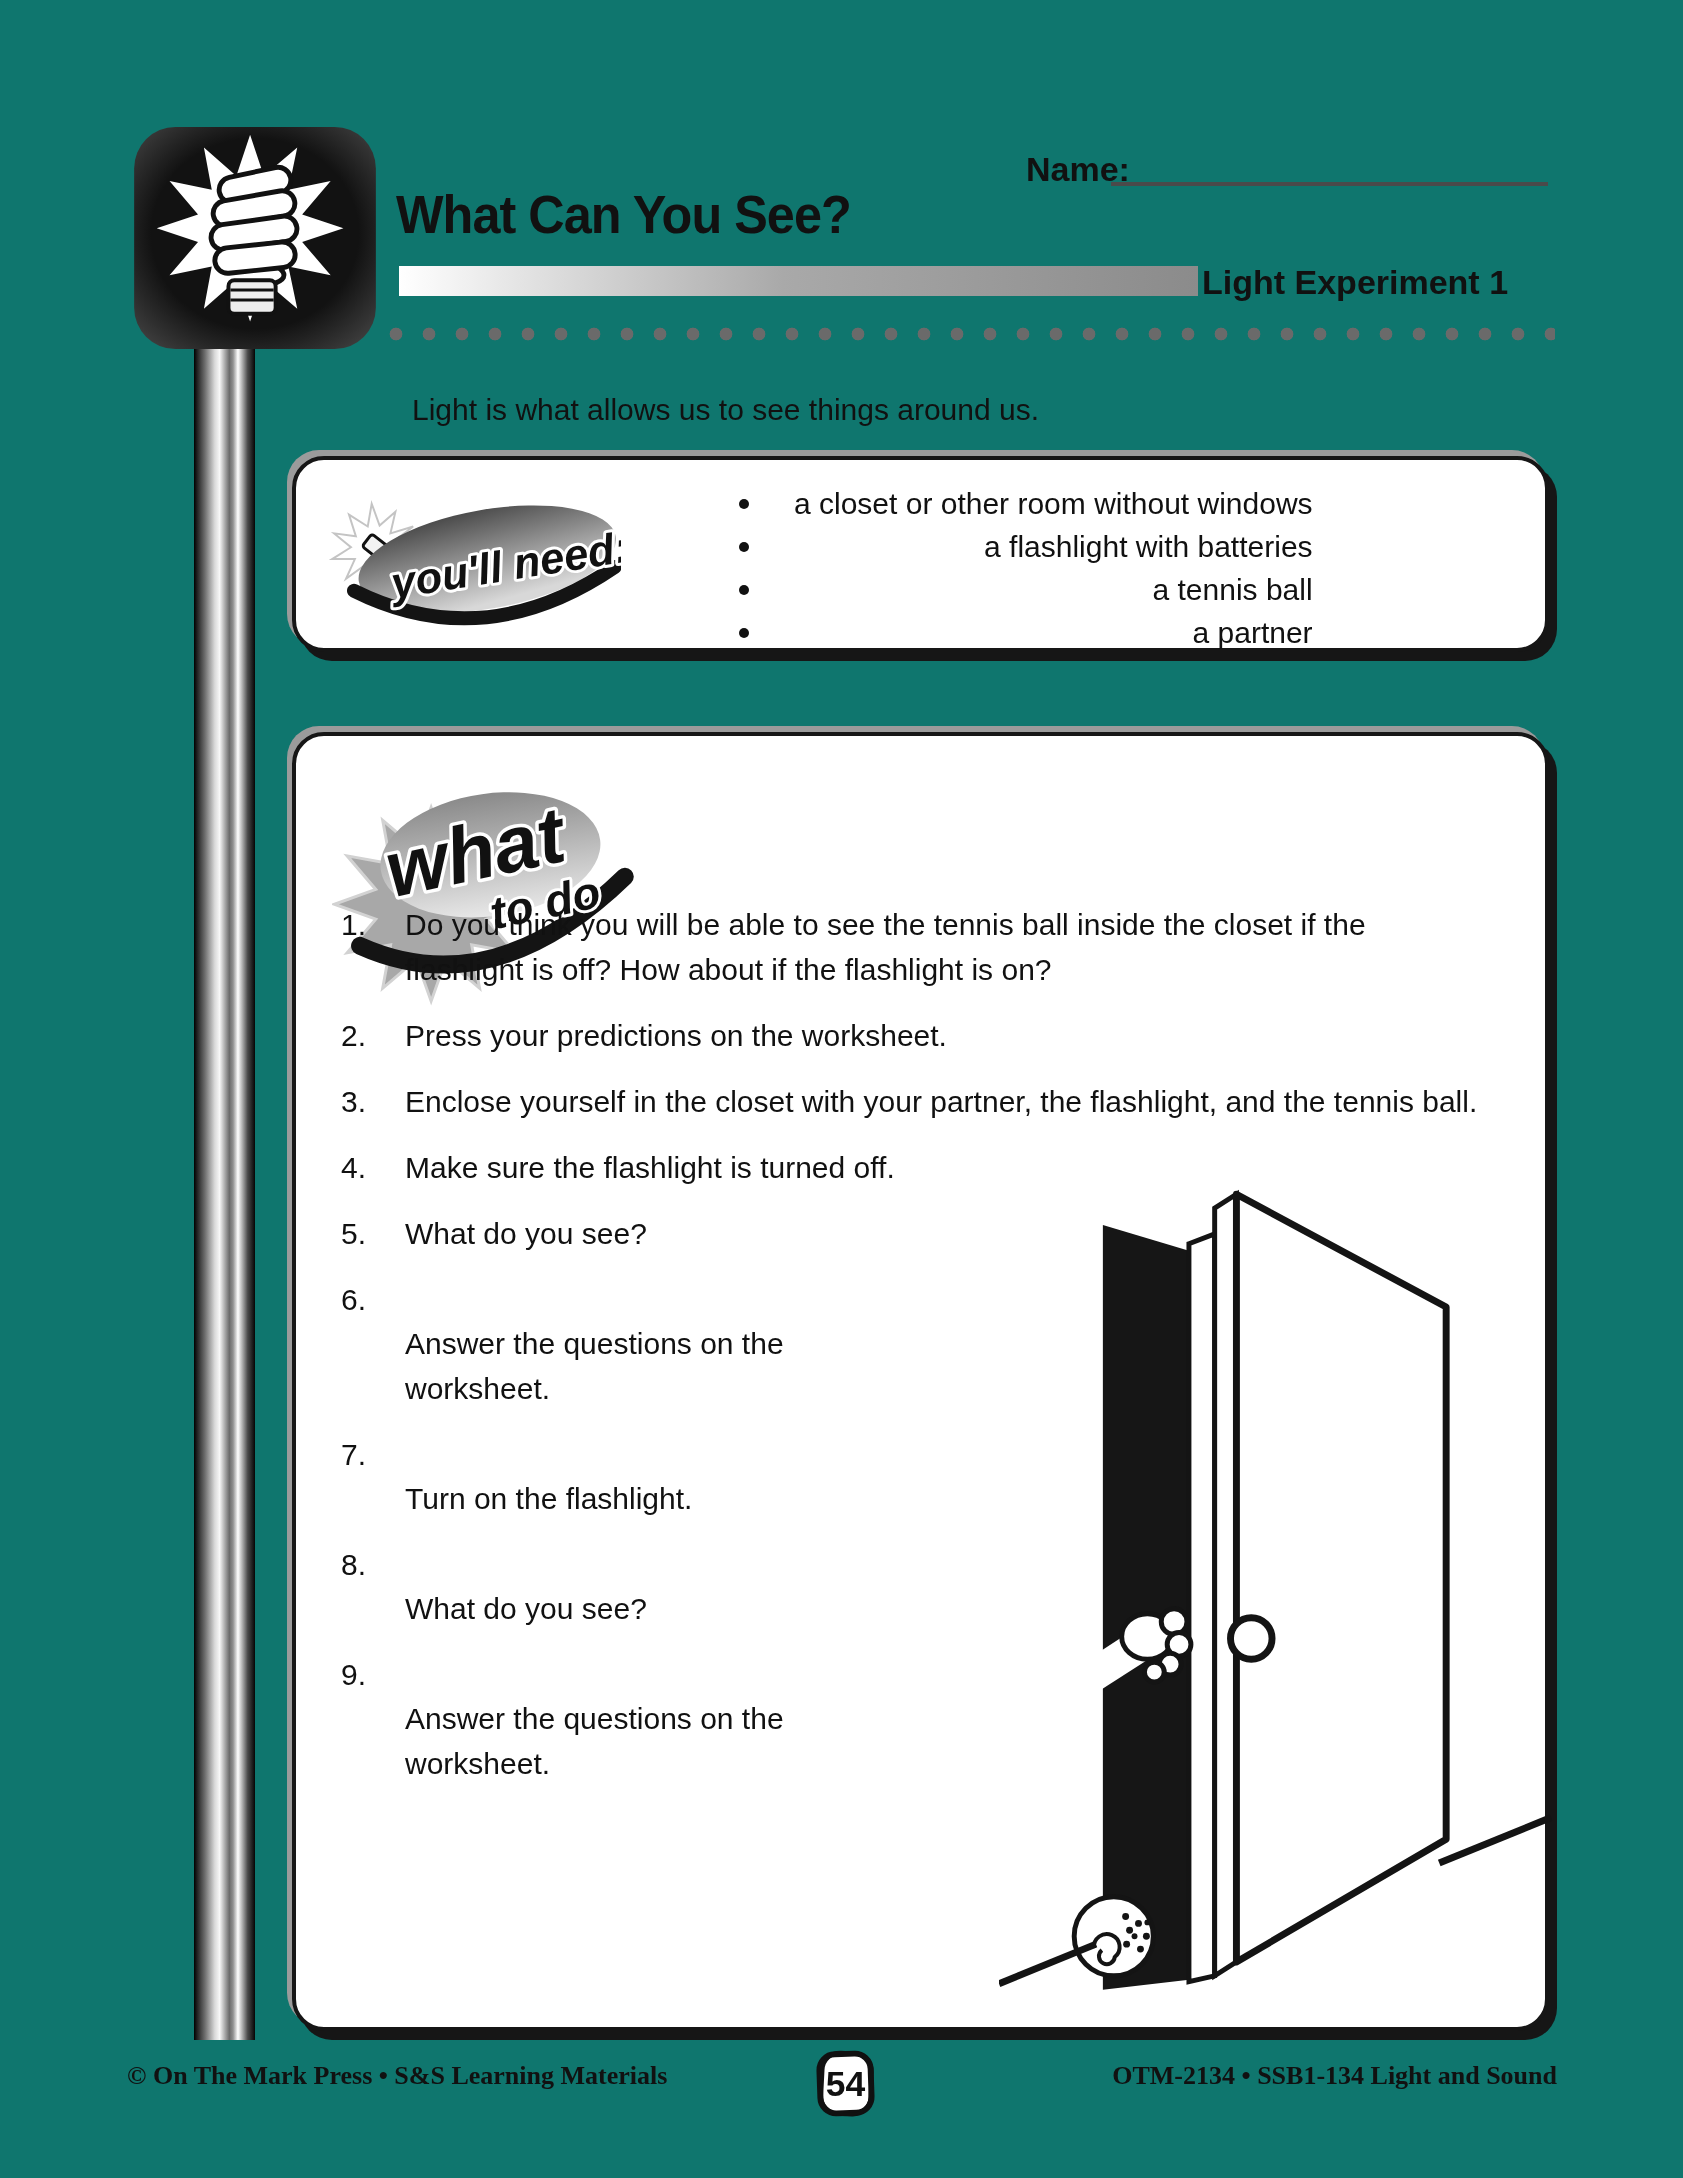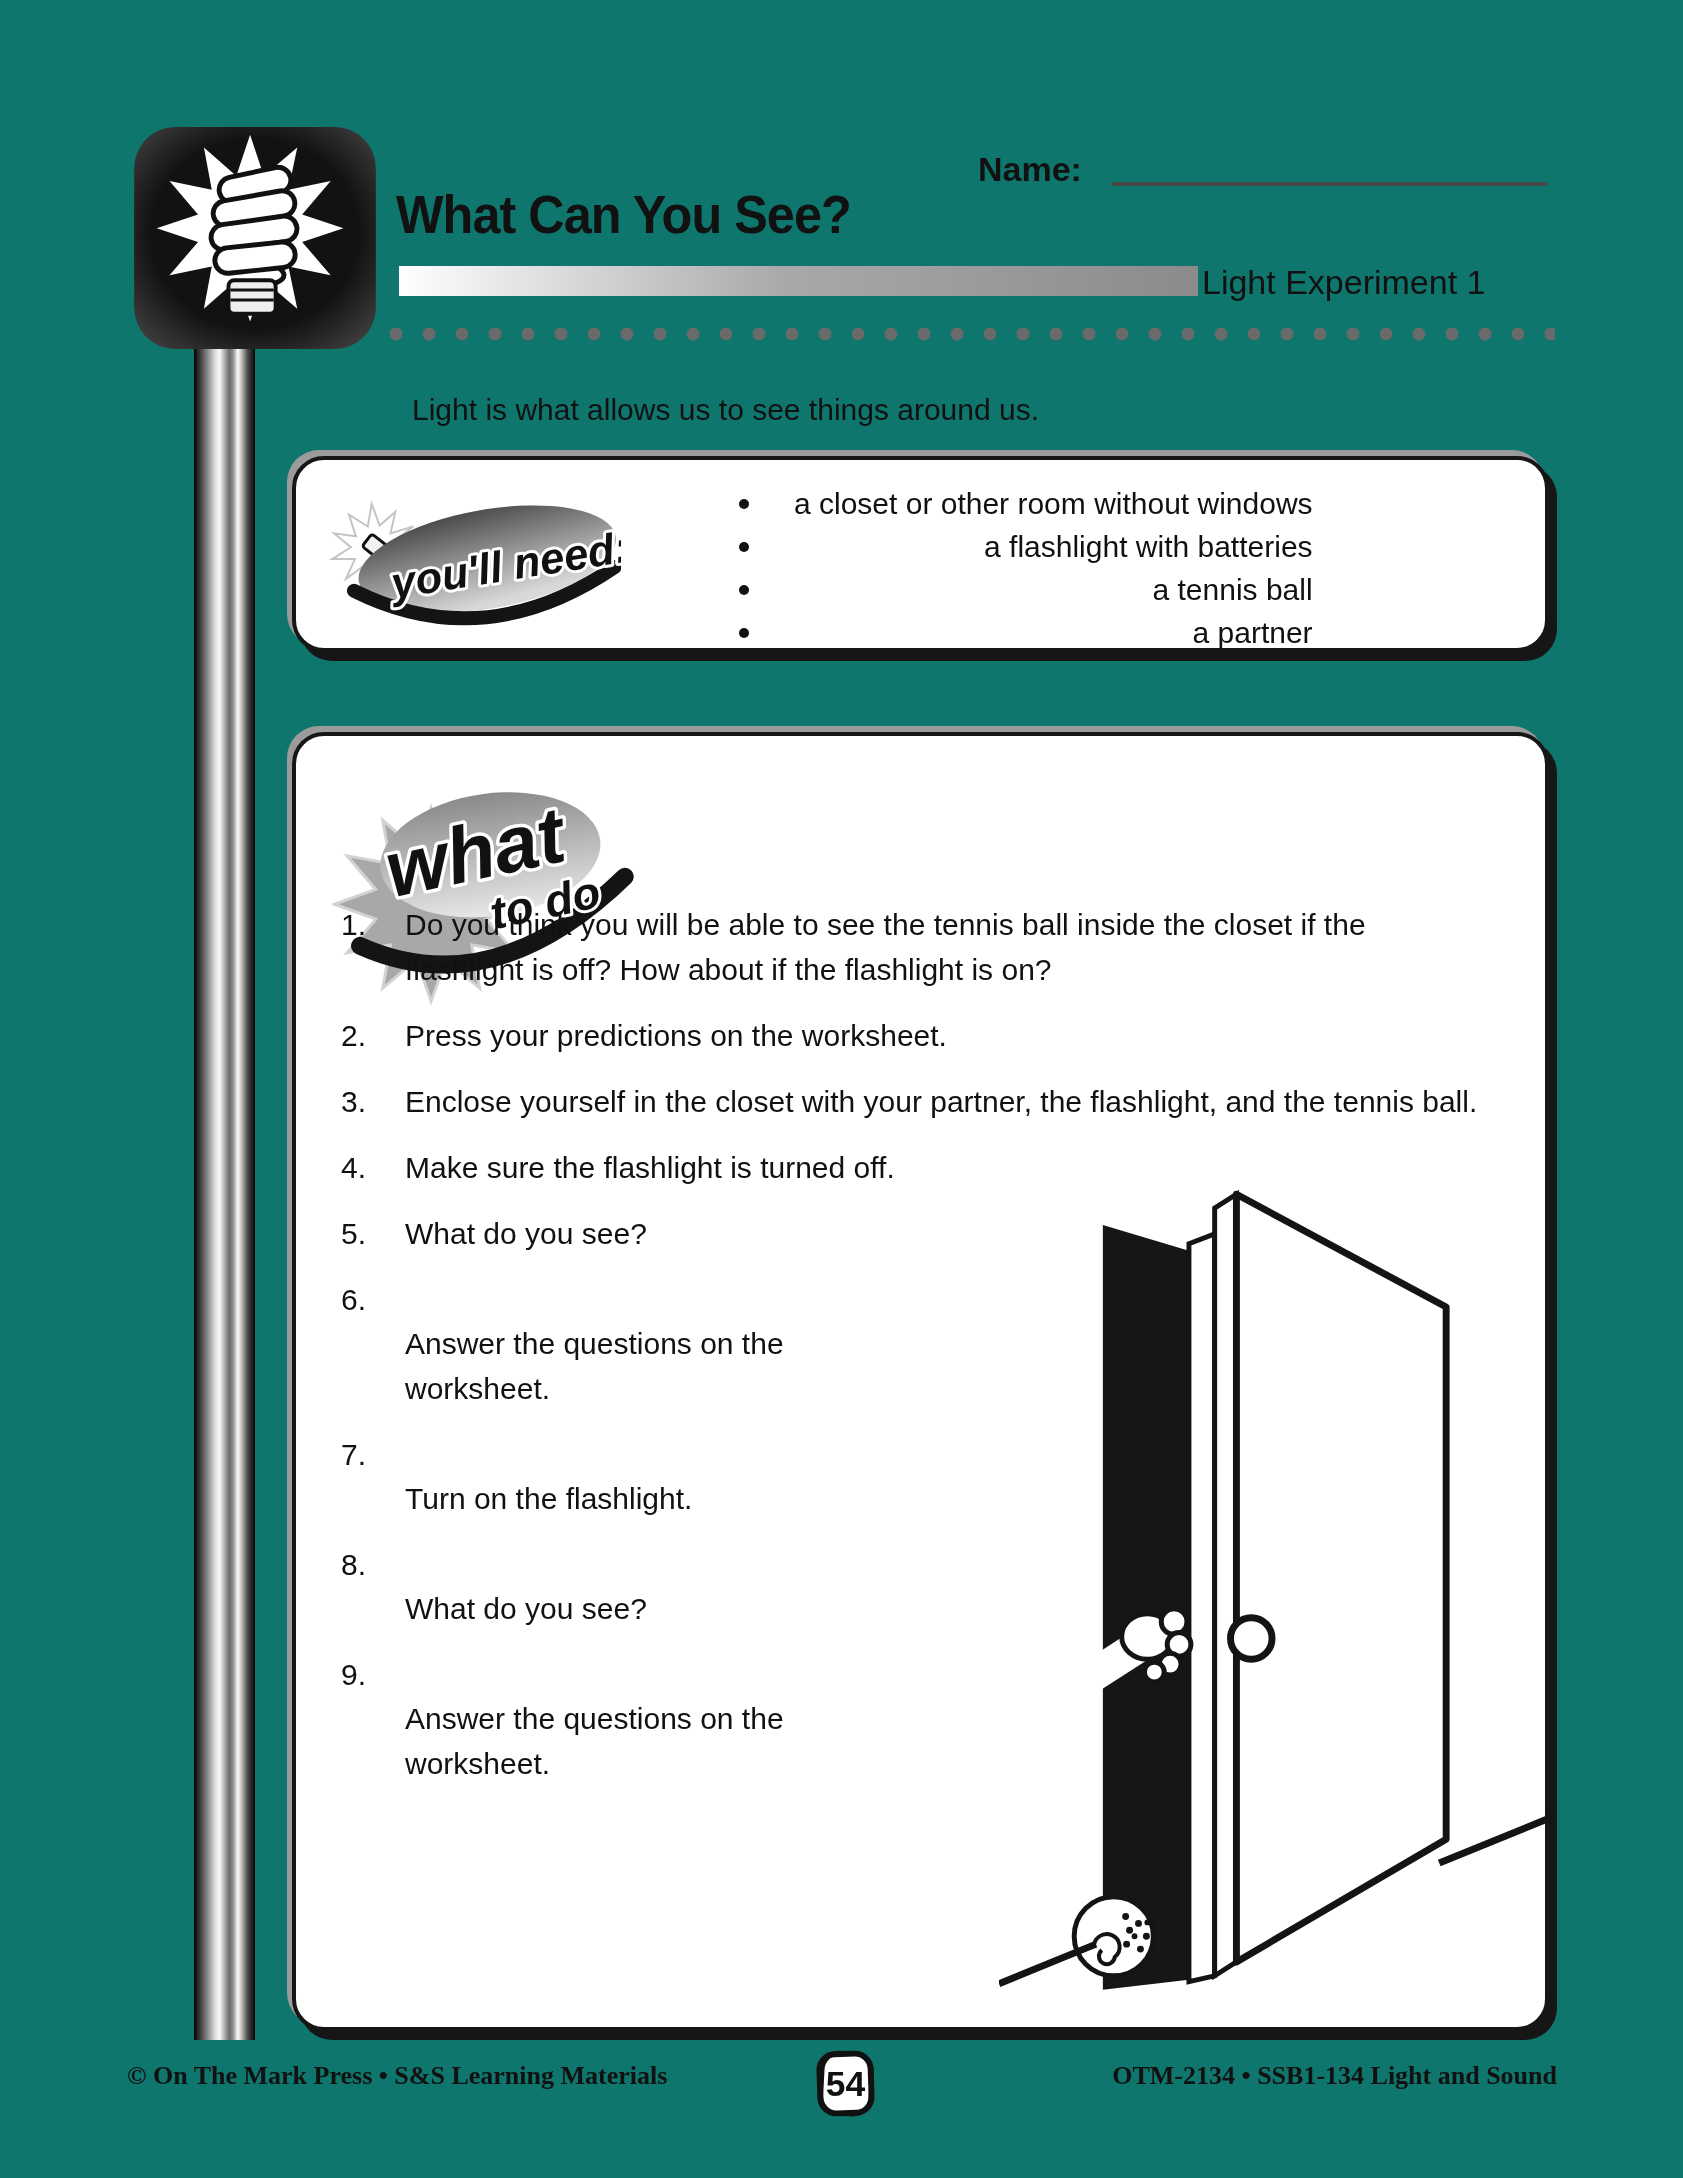--- a/index.html
+++ b/index.html
@@ -10,27 +10,27 @@
   
   .bulb-badge { position:absolute; left:132px; top:125px; width:246px; height:226px; }
   .pole {
     position:absolute; left:194px; top:345px; width:61px; height:1695px;
     background:linear-gradient(90deg,#000 0%,#262626 6%,#6e6e6e 18%,#d9d9d9 34%,#f8f8f8 42%,#b0b0b0 50%,#6a6a6a 58%,#8f8f8f 64%,#ffffff 72%,#bdbdbd 78%,#4a4a4a 88%,#050505 100%);
   }
   .page-title {
     position:absolute; left:396px; top:184px; font-size:53px; font-weight:bold;
     letter-spacing:-1px; transform:scaleX(0.95); transform-origin:left top; white-space:nowrap;
   }
-  .name-label { position:absolute; left:978px; top:150px; font-size:34px; font-weight:bold; }
+  .name-label { position:absolute; left:1026px; top:150px; font-size:34px; font-weight:bold; }
   .name-line { position:absolute; left:1111px; top:182px; width:437px; height:4px; background:#4a4a4a; }
   .banner-bar {
     position:absolute; left:399px; top:266px; width:799px; height:30px;
     background:linear-gradient(90deg,#ffffff 0%,#e6e6e6 14%,#a9a9a9 48%,#8b8b8b 100%);
   }
-  .banner-label { position:absolute; left:1202px; top:263px; width:348px; font-size:34px; font-weight:normal; white-space:nowrap; }
+  .banner-label { position:absolute; left:1202px; top:263px; width:348px; font-size:34px; font-weight:bold; white-space:nowrap; }
   .dotted-divider {
     position:absolute; left:389px; top:326px; width:1166px; height:16px;
     background-image:radial-gradient(circle at 7px 8px,#6a6a6a 6px,rgba(0,0,0,0) 6.7px);
     background-size:33px 16px; background-repeat:repeat-x;
   }
   .intro-text { position:absolute; left:412px; top:392px; font-size:30px; line-height:36px; }
 
   
   .rbox {
     position:absolute; box-sizing:border-box; background:#fff;

